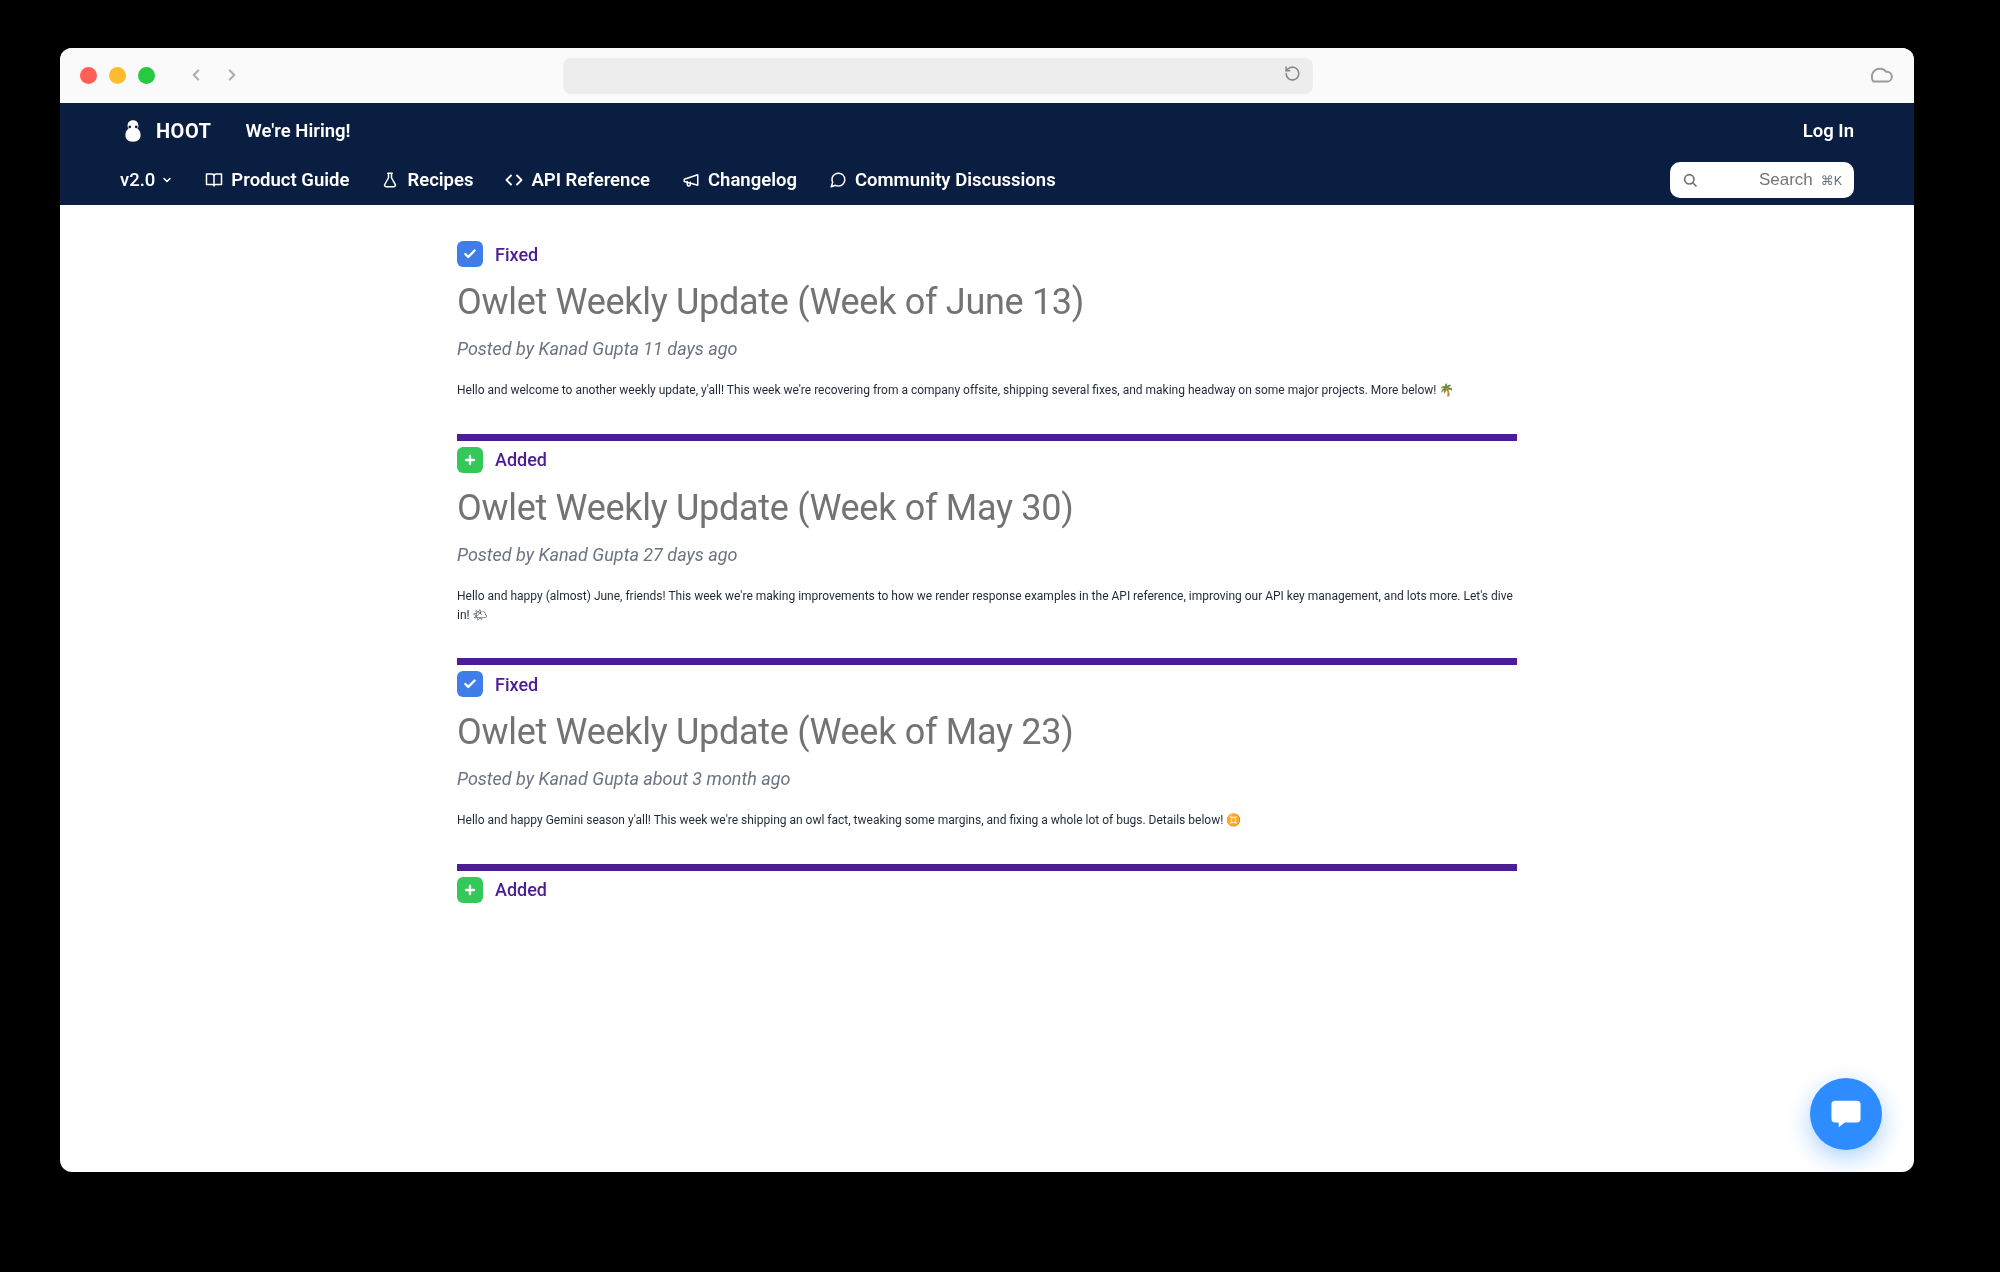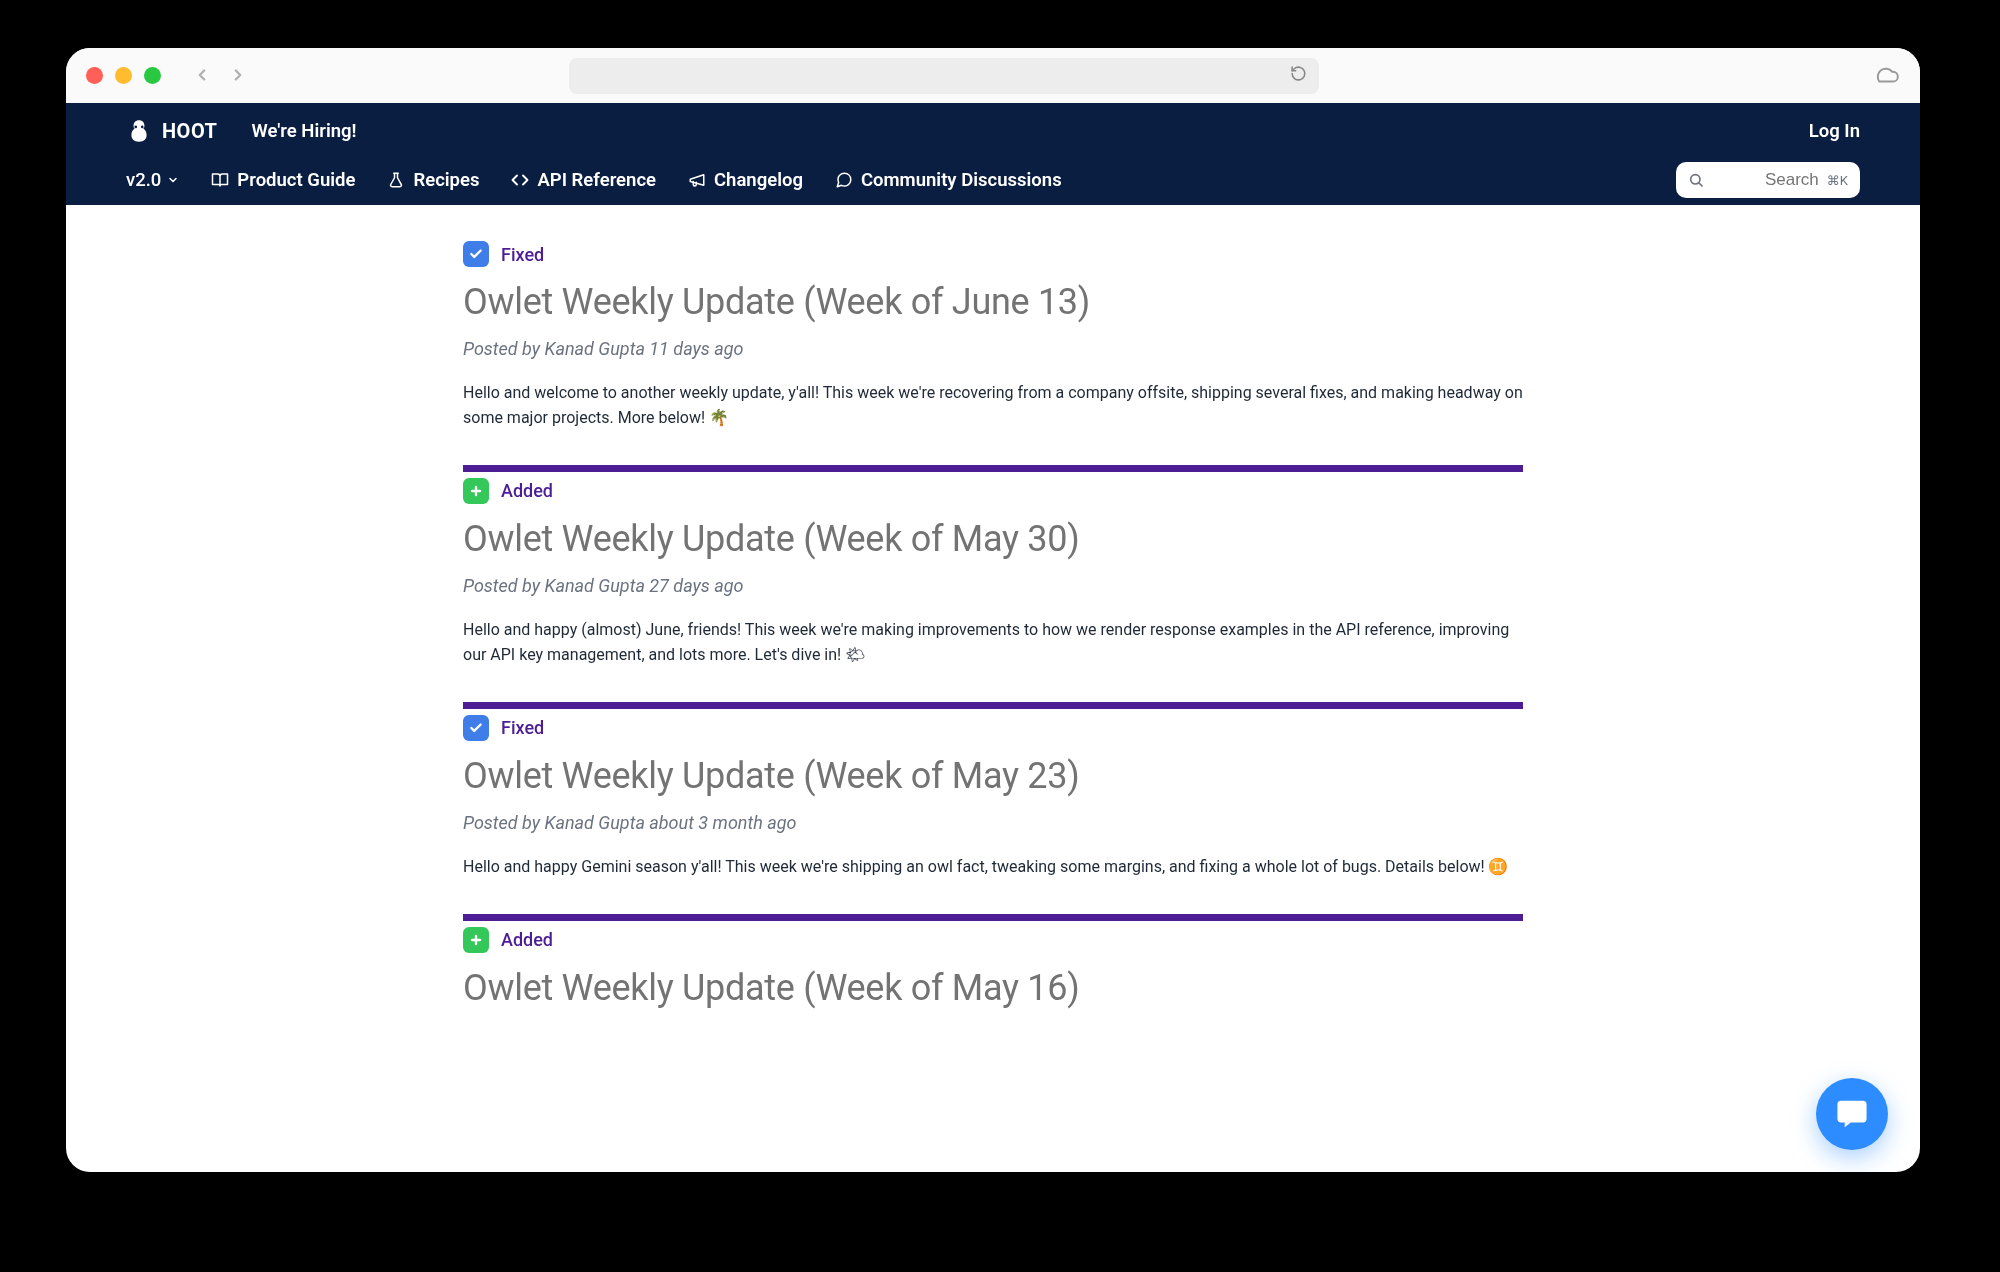--- a/index.html
+++ b/index.html
@@ -7,26 +7,26 @@
 body {
   font-family: -apple-system, BlinkMacSystemFont, "Segoe UI", Roboto, Helvetica, Arial, sans-serif;
   background: #000;
   width: 2000px;
   height: 1272px;
   overflow: hidden;
 }
 
 .browser-window {
   position: absolute;
-  left: 66px;
+  left: 60px;
   top: 48px;
   width: 1854px;
   height: 1124px;
   background: #fff;
-  border-radius: 24px;
+  border-radius: 12px;
   overflow: hidden;
   box-shadow: 0 30px 60px rgba(0,0,0,0.5);
 }
 
 
 .browser-chrome {
   height: 55px;
   background: #fafafa;
   display: flex;
   align-items: center;
@@ -231,21 +231,21 @@
 
 .post-meta {
   color: #6b7280;
   font-size: 18px;
   margin-bottom: 22px;
   font-style: italic;
 }
 
 .post-excerpt {
   color: #1f2937;
-  font-size: 16px;
+  font-size: 12px;
   line-height: 1.55;
 }
 
 
 .chat-bubble {
   position: absolute;
   right: 32px;
   bottom: 22px;
   width: 72px;
   height: 72px;
@@ -416,21 +416,20 @@
       <div class="post">
         <div class="badge-row">
           <span class="badge badge-added">
             <svg viewBox="0 0 24 24" fill="none" stroke="currentColor" stroke-width="4" stroke-linecap="round" stroke-linejoin="round">
                 <line x1="12" y1="5" x2="12" y2="19"></line>
                 <line x1="5" y1="12" x2="19" y2="12"></line>
               </svg>
           </span>
           <span class="badge-label">Added</span>
         </div>
-        <h2 class="post-title">Owlet Weekly Update (Week of May 16)</h2>
       </div>
 
     </div>
 
     <div class="chat-bubble">
       <svg viewBox="0 0 28 28" fill="currentColor">
         <path d="M23 3H5a3 3 0 0 0-3 3v12a3 3 0 0 0 3 3h3v4l5-4h10a3 3 0 0 0 3-3V6a3 3 0 0 0-3-3z"></path>
       </svg>
     </div>
   </div>

